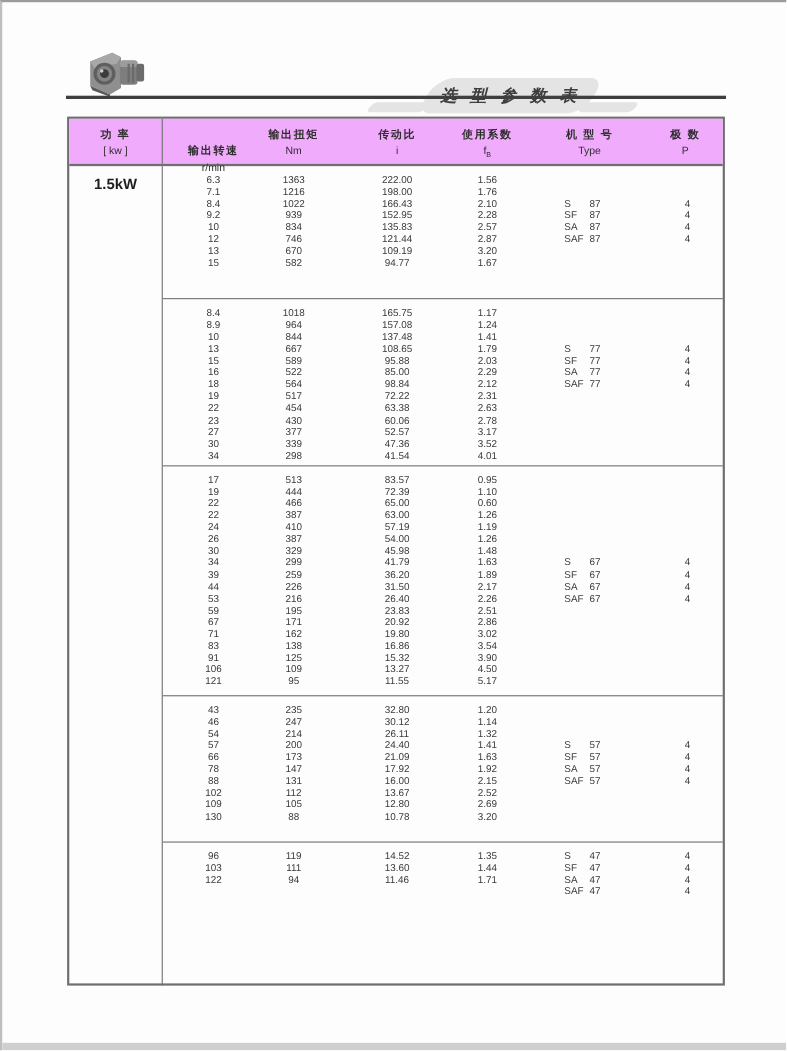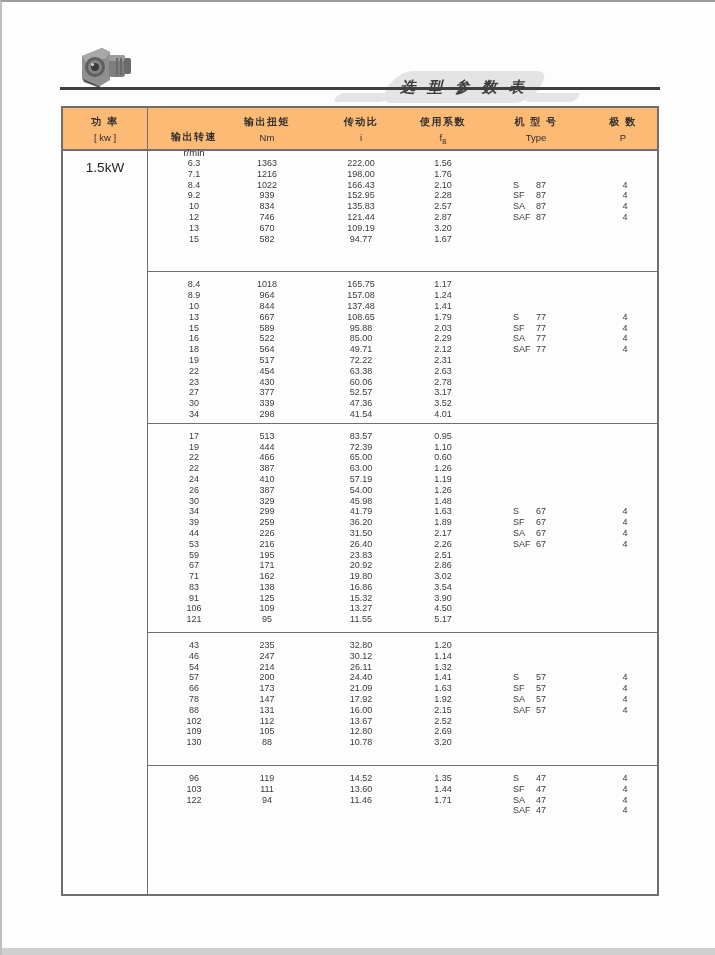--- a/index.html
+++ b/index.html
@@ -22,38 +22,38 @@
   .banner-bg::after { content:""; position:absolute; right:-44px; bottom:1px; width:50px; height:9px;
     background:#e4e4e4; border-radius:8px; transform:skewX(-18deg); }
   .banner-text { position:absolute; width:100%; text-align:center; top:7px;
     font-size:15px; font-weight:bold; font-style:italic; letter-spacing:4px; color:#3d3d3d; }
 
   .top-rule { position:absolute; left:58px; top:85px; width:600px; height:2.5px; background:#3f3f3f; }
 
   
   .sel-table { position:absolute; left:59px; top:104px; width:598px; height:790px;
     box-sizing:border-box; border:2px solid #6f6f6f; background:#fdfdfd; }
-  .thead { position:relative; height:43px; background:#fdba74; border-bottom:2px solid #6f6f6f;
+  .thead { position:relative; height:43px; background:#f0abfc; border-bottom:2px solid #6f6f6f;
     box-sizing:border-box; display:flex; }
   .th-power { width:85px; border-right:1.5px solid #6f6f6f; box-sizing:border-box; text-align:center; }
   .th-rest { position:relative; flex:1; }
   .th { position:absolute; text-align:center; }
   .th-cn { font-size:10px; font-weight:bold; letter-spacing:1.5px; color:#2e2e2e; margin-top:7px; }
   .th-unit { font-size:9.5px; color:#2e2e2e; margin-top:3px; }
   .th-unit sub { font-size:6.5px; }
   .h-speed { left:0; width:92px;margin-top:15px; }
   .h-torque { left:65px; width:108px; }
   .h-ratio { left:173px; width:80px; }
   .h-fb { left:255px; width:80px; }
   .h-type { left:345px; width:86px; }
   .h-pole { left:445px; width:60px; }
 
   .tbody { display:flex; height:745px; }
   .power-col { width:85px; border-right:1.5px solid #6f6f6f; box-sizing:border-box; }
-  .power-value { margin-top:9px; text-align:center; font-size:13.5px; font-weight:normal; color:#1d1d1d; }
+  .power-value { margin-top:9px; text-align:center; font-size:13.5px; font-weight:bold; color:#1d1d1d; }
   .content-col { flex:1; display:flex; flex-direction:column; }
 
   .group { position:relative; padding-top:7px; box-sizing:border-box; }
   .group + .group { border-top:1.5px solid #6f6f6f; }
   .g1 { padding-bottom:27px; }
   .g2 { padding-bottom:3px; }
   .g3 { padding-bottom:7px; }
   .g4 { padding-bottom:17px; }
   .g5 { flex:1; }
 
@@ -253,21 +253,21 @@
               <span class="cell c-fb">2.29</span>
               <span class="cell c-type">
                 <span class="t-prefix">SA</span>
                 <span class="t-size">77</span>
               </span>
               <span class="cell c-pole">4</span>
             </div>
             <div class="trow">
               <span class="cell c-speed">18</span>
               <span class="cell c-torque">564</span>
-              <span class="cell c-ratio">49.71</span>
+              <span class="cell c-ratio">98.84</span>
               <span class="cell c-fb">2.12</span>
               <span class="cell c-type">
                 <span class="t-prefix">SAF</span>
                 <span class="t-size">77</span>
               </span>
               <span class="cell c-pole">4</span>
             </div>
             <div class="trow">
               <span class="cell c-speed">19</span>
               <span class="cell c-torque">517</span>

